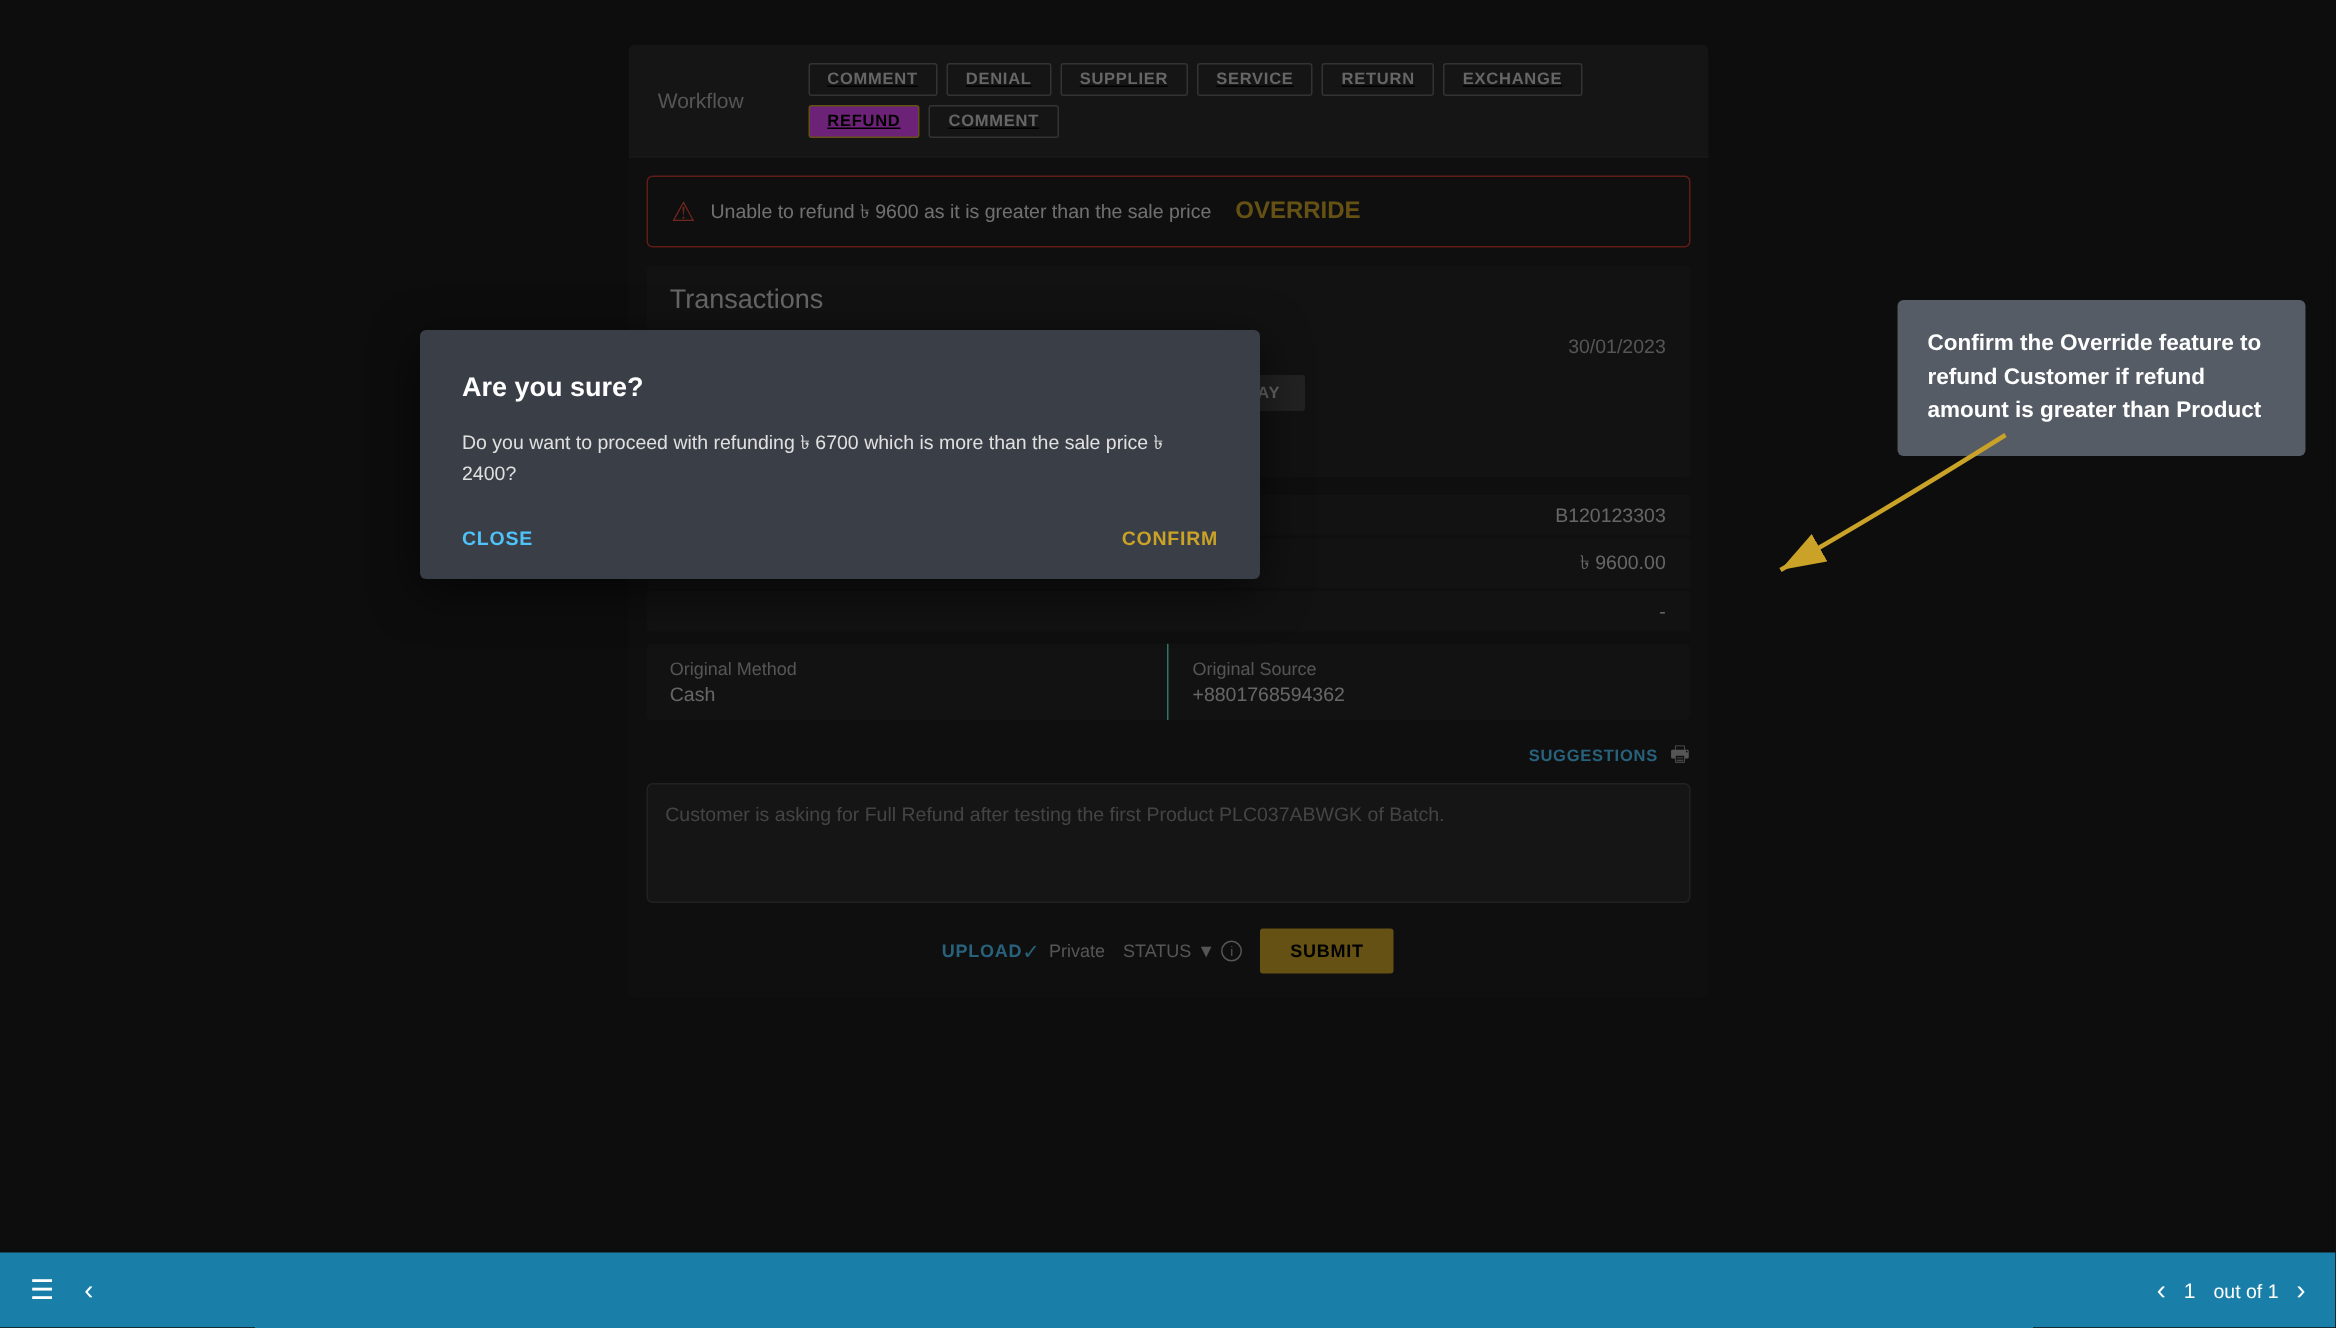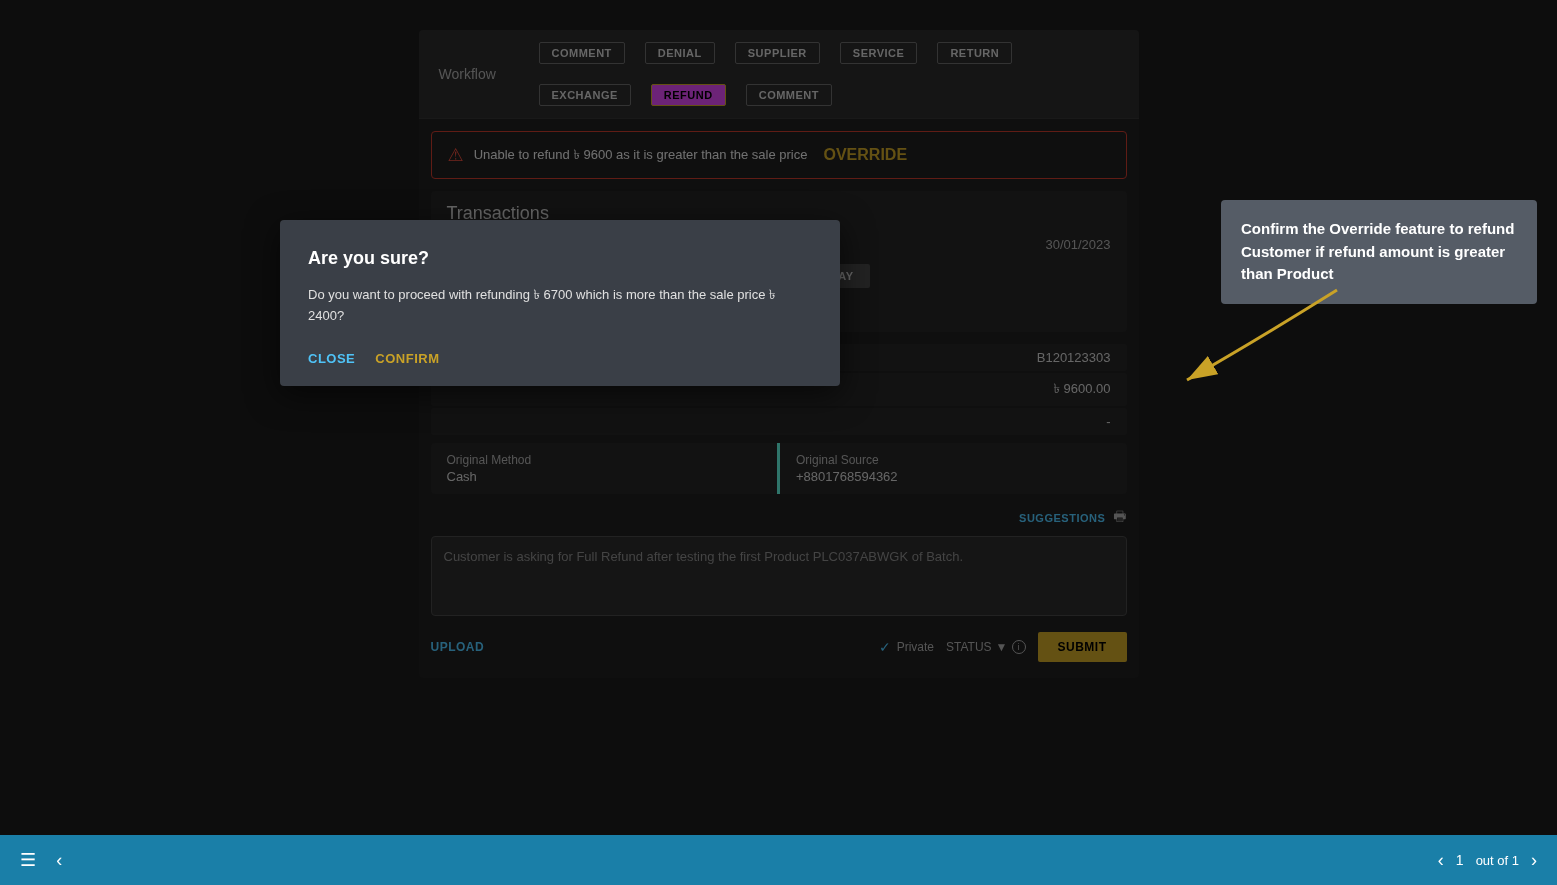--- a/index.html
+++ b/index.html
@@ -41,21 +41,22 @@
 
     .workflow-label {
       color: #aaa;
       font-size: 14px;
       min-width: 80px;
     }
 
     .workflow-buttons {
       display: flex;
       flex-wrap: wrap;
-      gap: 20px;
+      gap: 6px;
+      text-decoration: underline;
     }
 
     .wf-btn {
       border: 1px solid #666;
       background: transparent;
       color: #ccc;
       padding: 4px 12px;
       font-size: 11px;
       font-weight: 600;
       cursor: pointer;
@@ -221,21 +222,21 @@
       margin: 0 12px 12px;
       background: #252525;
       border-radius: 4px;
       overflow: hidden;
     }
 
     .orig-cell {
       padding: 10px 16px;
       font-size: 12px;
       color: #aaa;
-      border-right: 3px solid #5eead4;
+      border-right: 1px solid #5eead4;
       flex: 1;
     }
     .orig-cell:last-child { border-right: none; }
     .orig-val {
       color: #ccc;
       font-size: 13px;
       margin-top: 2px;
     }
 
     
@@ -277,21 +278,21 @@
       padding: 12px;
       min-height: 80px;
       resize: none;
       font-family: inherit;
     }
 
     
     .bottom-bar {
       display: flex;
       align-items: center;
-      justify-content: space-between;
+      justify-content: center;
       margin: 0 12px 16px;
     }
 
     .upload-btn {
       color: #4fc3f7;
       font-size: 12px;
       font-weight: 700;
       background: none;
       border: none;
       cursor: pointer;
@@ -368,21 +369,21 @@
 
     .modal-body {
       color: #e0e0e0;
       font-size: 13px;
       line-height: 1.6;
       margin-bottom: 24px;
     }
 
     .modal-actions {
       display: flex;
-      justify-content: flex-start;
+      justify-content: space-between;
       gap: 20px;
       align-items: center;
     }
 
     .modal-close-btn {
       color: #4fc3f7;
       font-size: 13px;
       font-weight: 700;
       background: none;
       border: none;
@@ -398,21 +399,21 @@
       border: none;
       cursor: pointer;
       letter-spacing: 0.5px;
     }
 
     
     .callout {
       position: absolute;
       right: 20px;
       top: 200px;
-      width: 316px;
+      width: 272px;
       background: #555c66;
       border-radius: 4px;
       padding: 18px 20px;
       color: #fff;
       font-size: 15px;
       font-weight: 700;
       line-height: 1.5;
     }
 
     

